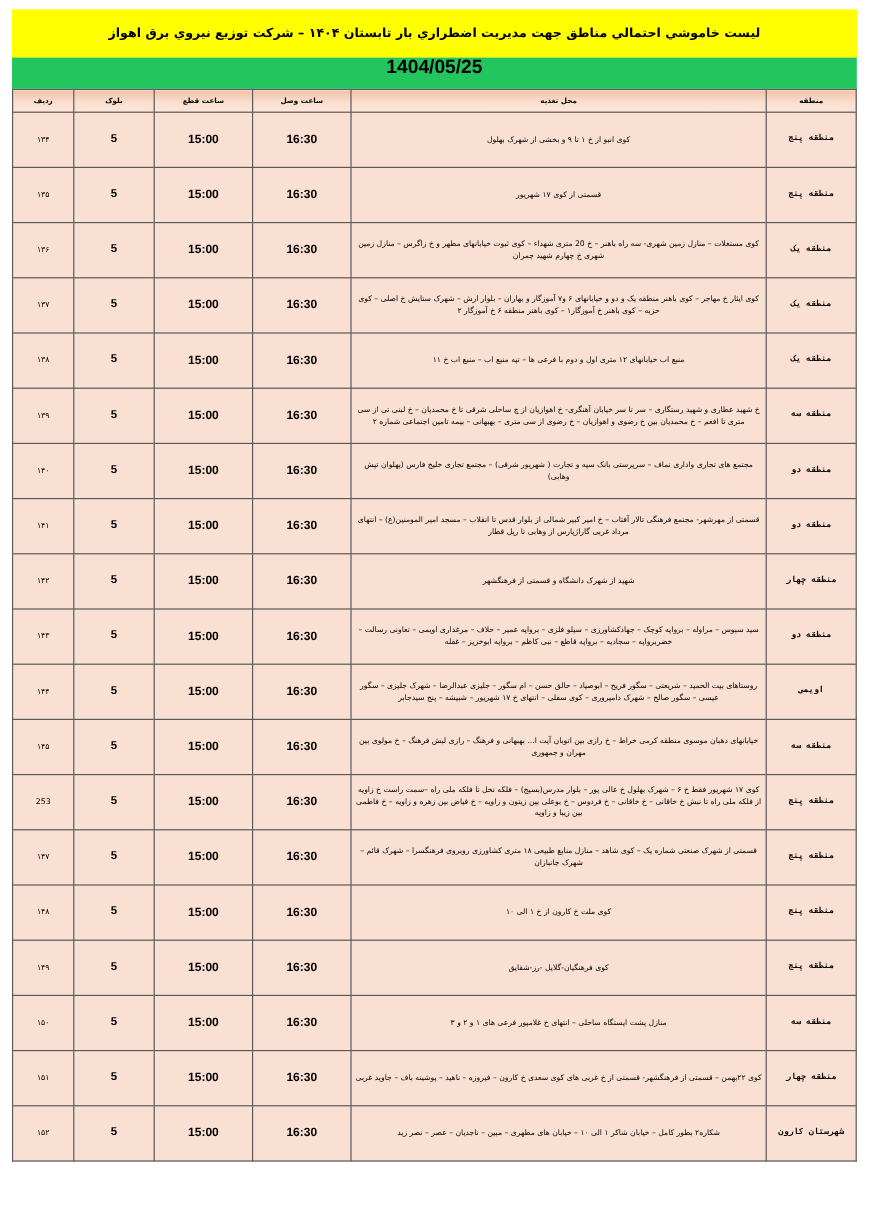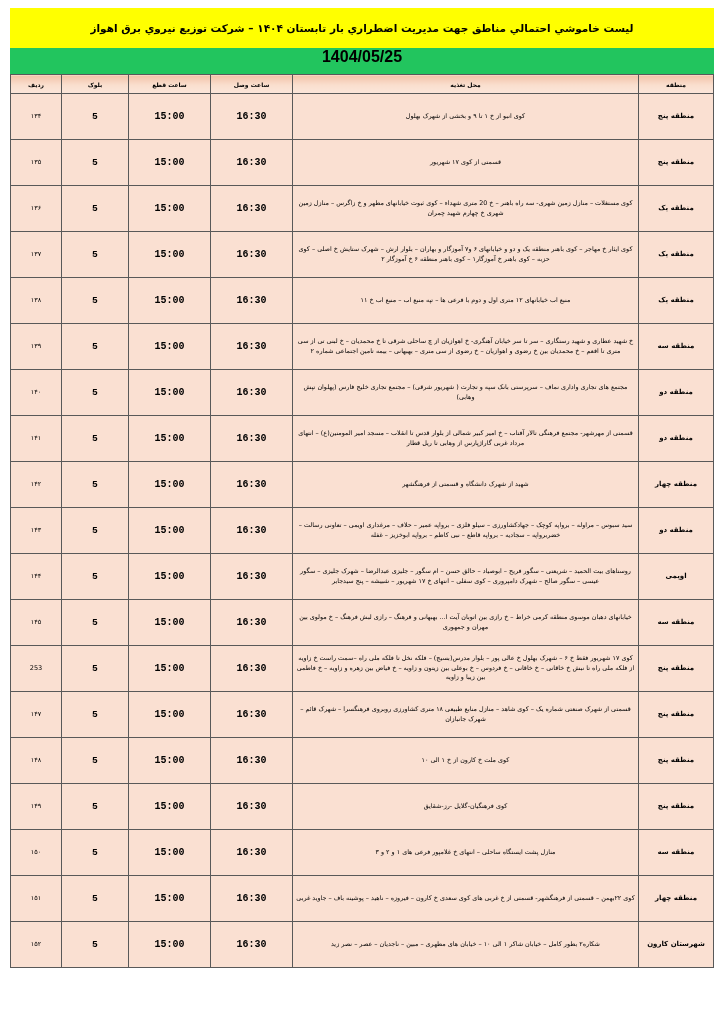--- a/index.html
+++ b/index.html
@@ -72,23 +72,23 @@
   tbody td {
     background: #fae0d2;
     font-size: 6.3px;
     line-height: 1.55;
     height: 41px;
   }
   td.col-radif { width: 44px; font-size: 6.5px; }
   td.col-block { width: 60px; font-size: 9.5px; font-weight: bold;
                  font-family: "Liberation Sans", sans-serif; }
   td.col-off, td.col-on { width: 75px; font-size: 10px; font-weight: bold;
-                 font-family: Liberation Mono, monospace; direction: ltr; }
+                 font-family: Liberation Sans, sans-serif; direction: ltr; }
   td.col-loc { font-size: 6.4px; padding: 3px 6px; margin-left: 12px; }
-  td.col-zone { width: 68px; font-size: 7px; font-weight: bold; }
+  td.col-zone { width: 68px; font-size: 7px; font-weight: bold; font-family: Liberation Mono, monospace; }
 
   th.col-radif { width: 44px; }
   th.col-block { width: 60px; }
   th.col-off, th.col-on { width: 75px; }
   th.col-zone { width: 68px; }
 </style>
 </head>
 <body>
 
 <div class="page">

